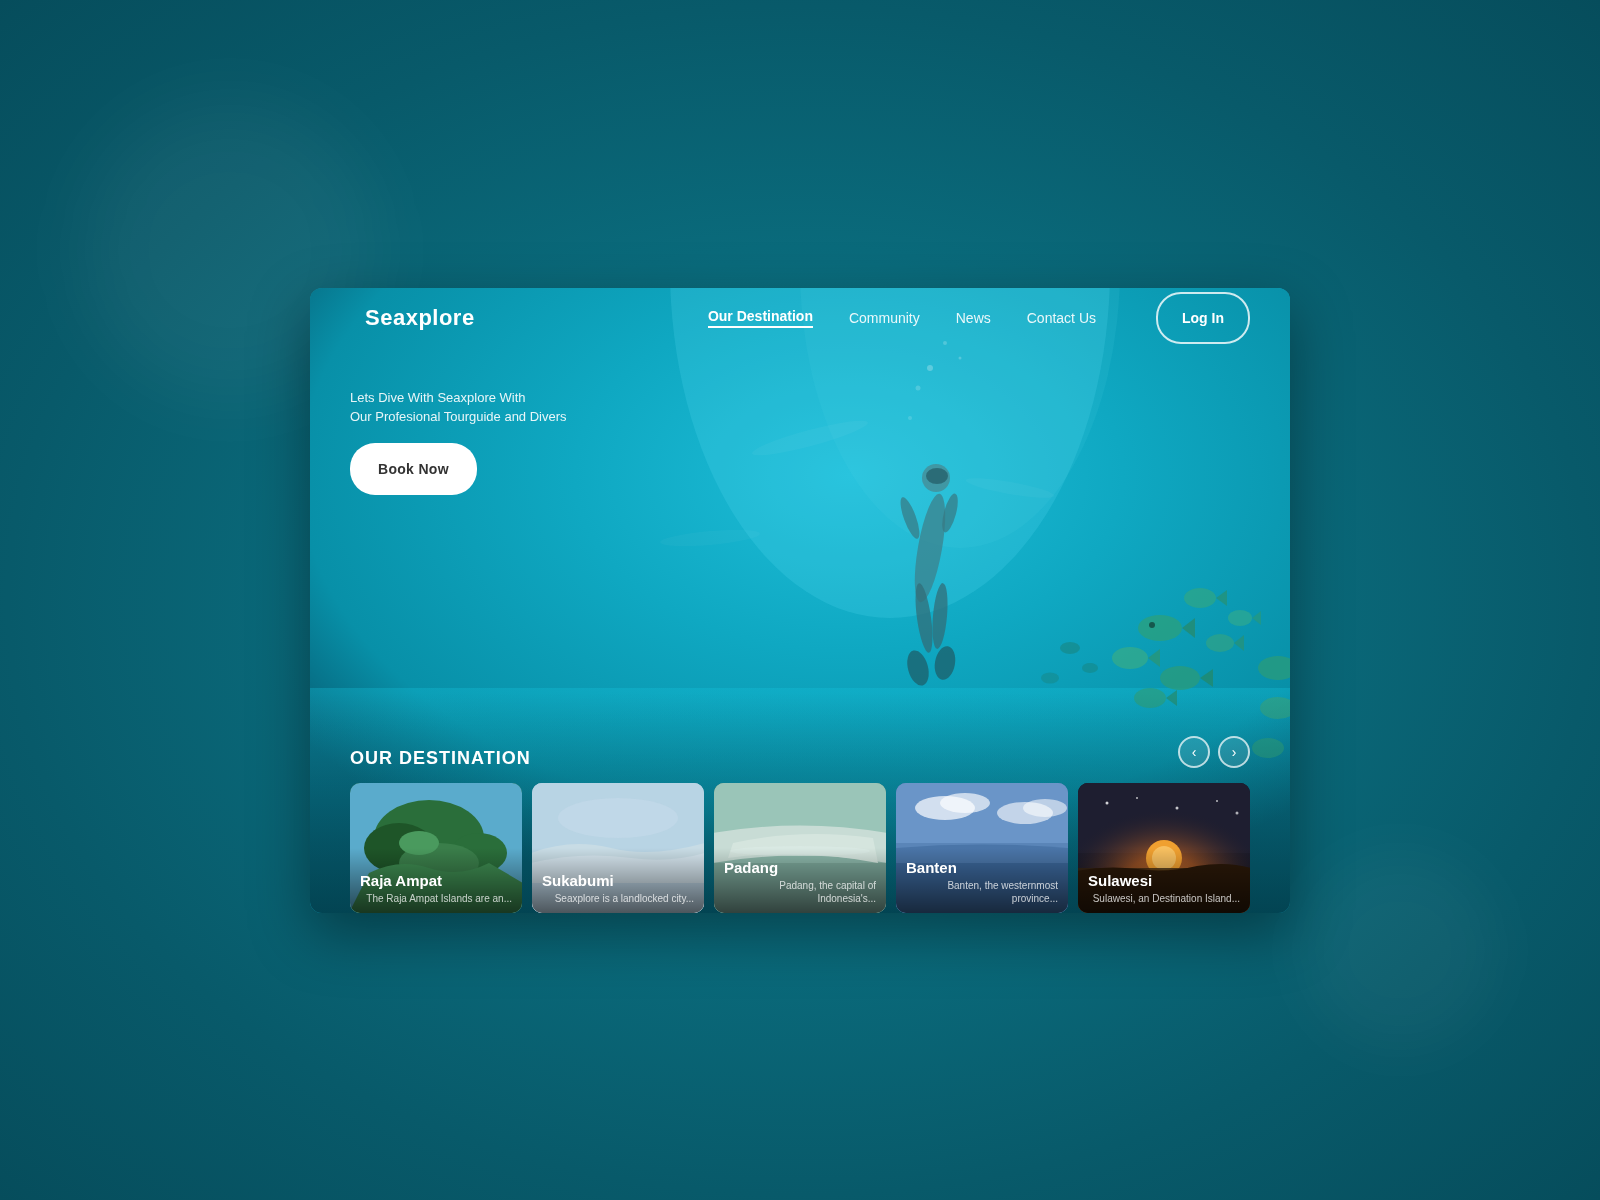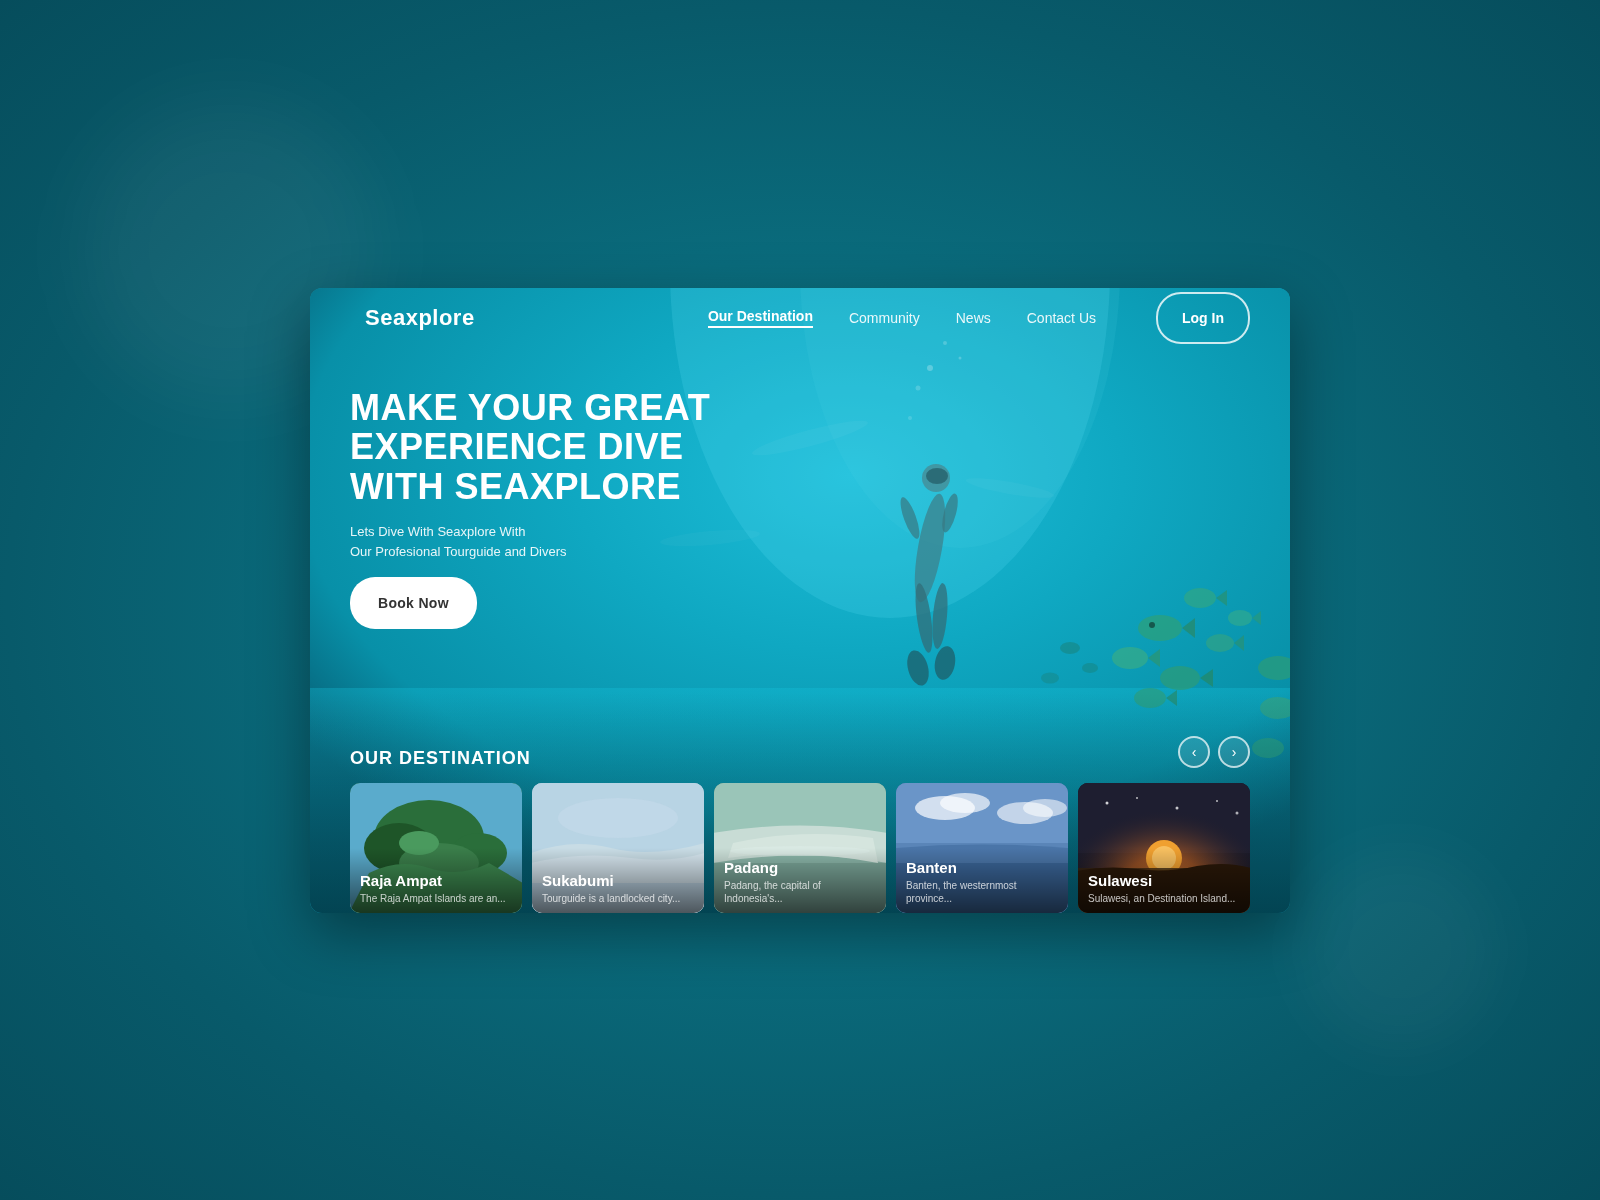--- a/index.html
+++ b/index.html
@@ -234,20 +234,21 @@
       color: #fff;
       margin-bottom: 3px;
     }
 
     .dest-desc {
       font-size: 10px;
       color: rgba(255,255,255,0.75);
       line-height: 1.3;
       overflow: hidden;
       display: -webkit-box;
+      text-align: right;
       -webkit-line-clamp: 2;
       -webkit-box-orient: vertical;
     }
 
     
     .carousel-arrows {
       position: absolute;
       right: 40px;
       bottom: 145px;
       display: flex;
@@ -404,21 +405,20 @@
       <a class="nav-link active">Our Destination</a>
       <a class="nav-link">Community</a>
       <a class="nav-link">News</a>
       <a class="nav-link">Contact Us</a>
     </div>
 
     <button class="login-btn">Log In</button>
   </nav>
 
   <div class="hero-content">
-    <h1 class="hero-title">MAKE YOUR GREAT EXPERIENCE DIVE WITH SEAXPLORE</h1>
     <p class="hero-subtitle">
       <span>Lets Dive With Seaxplore With</span><br>
       <span>Our Profesional Tourguide and Divers</span>
     </p>
     <button class="book-btn">Book Now</button>
   </div>
 
   <div class="carousel-arrows">
     <button class="arrow-btn">‹</button>
     <button class="arrow-btn">›</button>
@@ -456,21 +456,21 @@
             <rect x="0" y="0" width="174" height="70" fill="#b8d4e4"></rect>
             <path d="M0,70 Q40,55 80,65 Q120,75 174,60 L174,130 L0,130 Z" fill="#c8dce5"></path>
             <path d="M0,80 Q50,68 100,75 Q140,80 174,70 L174,130 L0,130 Z" fill="#d5e5ee"></path>
             <rect x="0" y="100" width="174" height="30" fill="#c0d8e8"></rect>
             <ellipse cx="87" cy="35" rx="60" ry="20" fill="rgba(200,220,235,0.5)"></ellipse>
           </svg>
         </div>
         <div class="dest-card-overlay"></div>
         <div class="dest-card-info">
           <div class="dest-name">Sukabumi</div>
-          <div class="dest-desc">Tourguide is a landlocked city...</div>
+          <div class="dest-desc">Seaxplore is a landlocked city...</div>
         </div>
       </div>
 
       <div class="dest-card dest-3">
         <div class="dest-card-bg">
           <svg width="100%" height="100%" viewBox="0 0 174 130" preserveAspectRatio="xMidYMid slice" xmlns="http://www.w3.org/2000/svg">
             <rect width="174" height="130" fill="#8ab5a8"></rect>
             <rect x="0" y="0" width="174" height="50" fill="#9ac5b8"></rect>
             <path d="M0,50 Q87,35 174,50 L174,80 Q87,65 0,80 Z" fill="#c8dcd5"></path>
             <path d="M20,60 Q87,45 160,55 L165,80 Q87,65 15,75 Z" fill="#d5e5de"></path>

